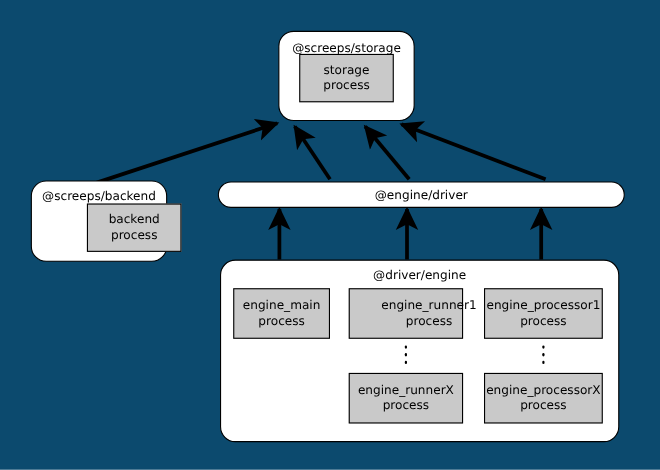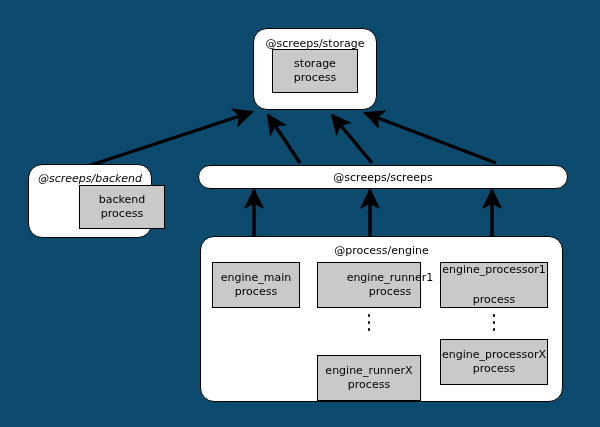--- a/index.html
+++ b/index.html
@@ -61,35 +61,35 @@
   .process-line {
     display: block;
     white-space: nowrap;
   }
   
   #box-storage { left: 253px; top: 28px; width: 124px; height: 82px; }
   #title-storage { top: 8px; }
   #proc-storage { left: 272px; top: 49px; width: 86px; height: 44px; }
   
   #box-backend { left: 28px; top: 164px; width: 124px; height: 74px; }
-  #title-backend { top: 7px; font-style: italic; }
+  #title-backend { top: 7px; }
   #proc-backend { left: 47px; top: 185px; width: 86px; height: 44px; margin-left: 32px; }
   
   #box-driver {
     left: 198px; top: 165px; width: 370px; height: 24px;
     border-radius: 12px;
   }
   #title-driver { top: 5px; font-size: 11px; }
   
   #box-engine { left: 200px; top: 236px; width: 363px; height: 166px; }
   #title-engine { top: 7px; }
   #proc-engine-main  { left: 212px; top: 262px; width: 88px; height: 46px; }
   #proc-engine-r1    { left: 317px; top: 262px; width: 104px; height: 46px; padding-left: 42px; }
-  #proc-engine-p1    { left: 440px; top: 262px; width: 108px; height: 46px; justify-content: space-between; }
-  #proc-engine-rx    { left: 317px; top: 339px; width: 104px; height: 46px; margin-top: 16px; }
+  #proc-engine-p1    { left: 440px; top: 262px; width: 108px; height: 46px; }
+  #proc-engine-rx    { left: 317px; top: 339px; width: 104px; height: 46px; }
   #proc-engine-px    { left: 440px; top: 339px; width: 108px; height: 46px; }
   .vdots {
     position: absolute;
     width: 10px;
     display: flex;
     flex-direction: column;
     align-items: center;
     justify-content: space-between;
     height: 17px;
     z-index: 6;
@@ -153,25 +153,25 @@
 
   <div class="module-box" id="box-backend">
     <span class="module-title" id="title-backend">@screeps/backend</span>
   </div>
   <div class="process-box" id="proc-backend">
     <span class="process-line">backend</span>
     <span class="process-line">process</span>
   </div>
 
   <div class="module-box" id="box-driver">
-    <span class="module-title" id="title-driver">@screeps/screeps</span>
+    <span class="module-title" id="title-driver">@engine/driver</span>
   </div>
 
   <div class="module-box" id="box-engine">
-    <span class="module-title" id="title-engine">@process/engine</span>
+    <span class="module-title" id="title-engine">@driver/engine</span>
   </div>
 
   <div class="process-box" id="proc-engine-main">
     <span class="process-line">engine_main</span>
     <span class="process-line">process</span>
   </div>
 
   <div class="process-box" id="proc-engine-r1">
     <span class="process-line">engine_runner1</span>
     <span class="process-line">process</span>

